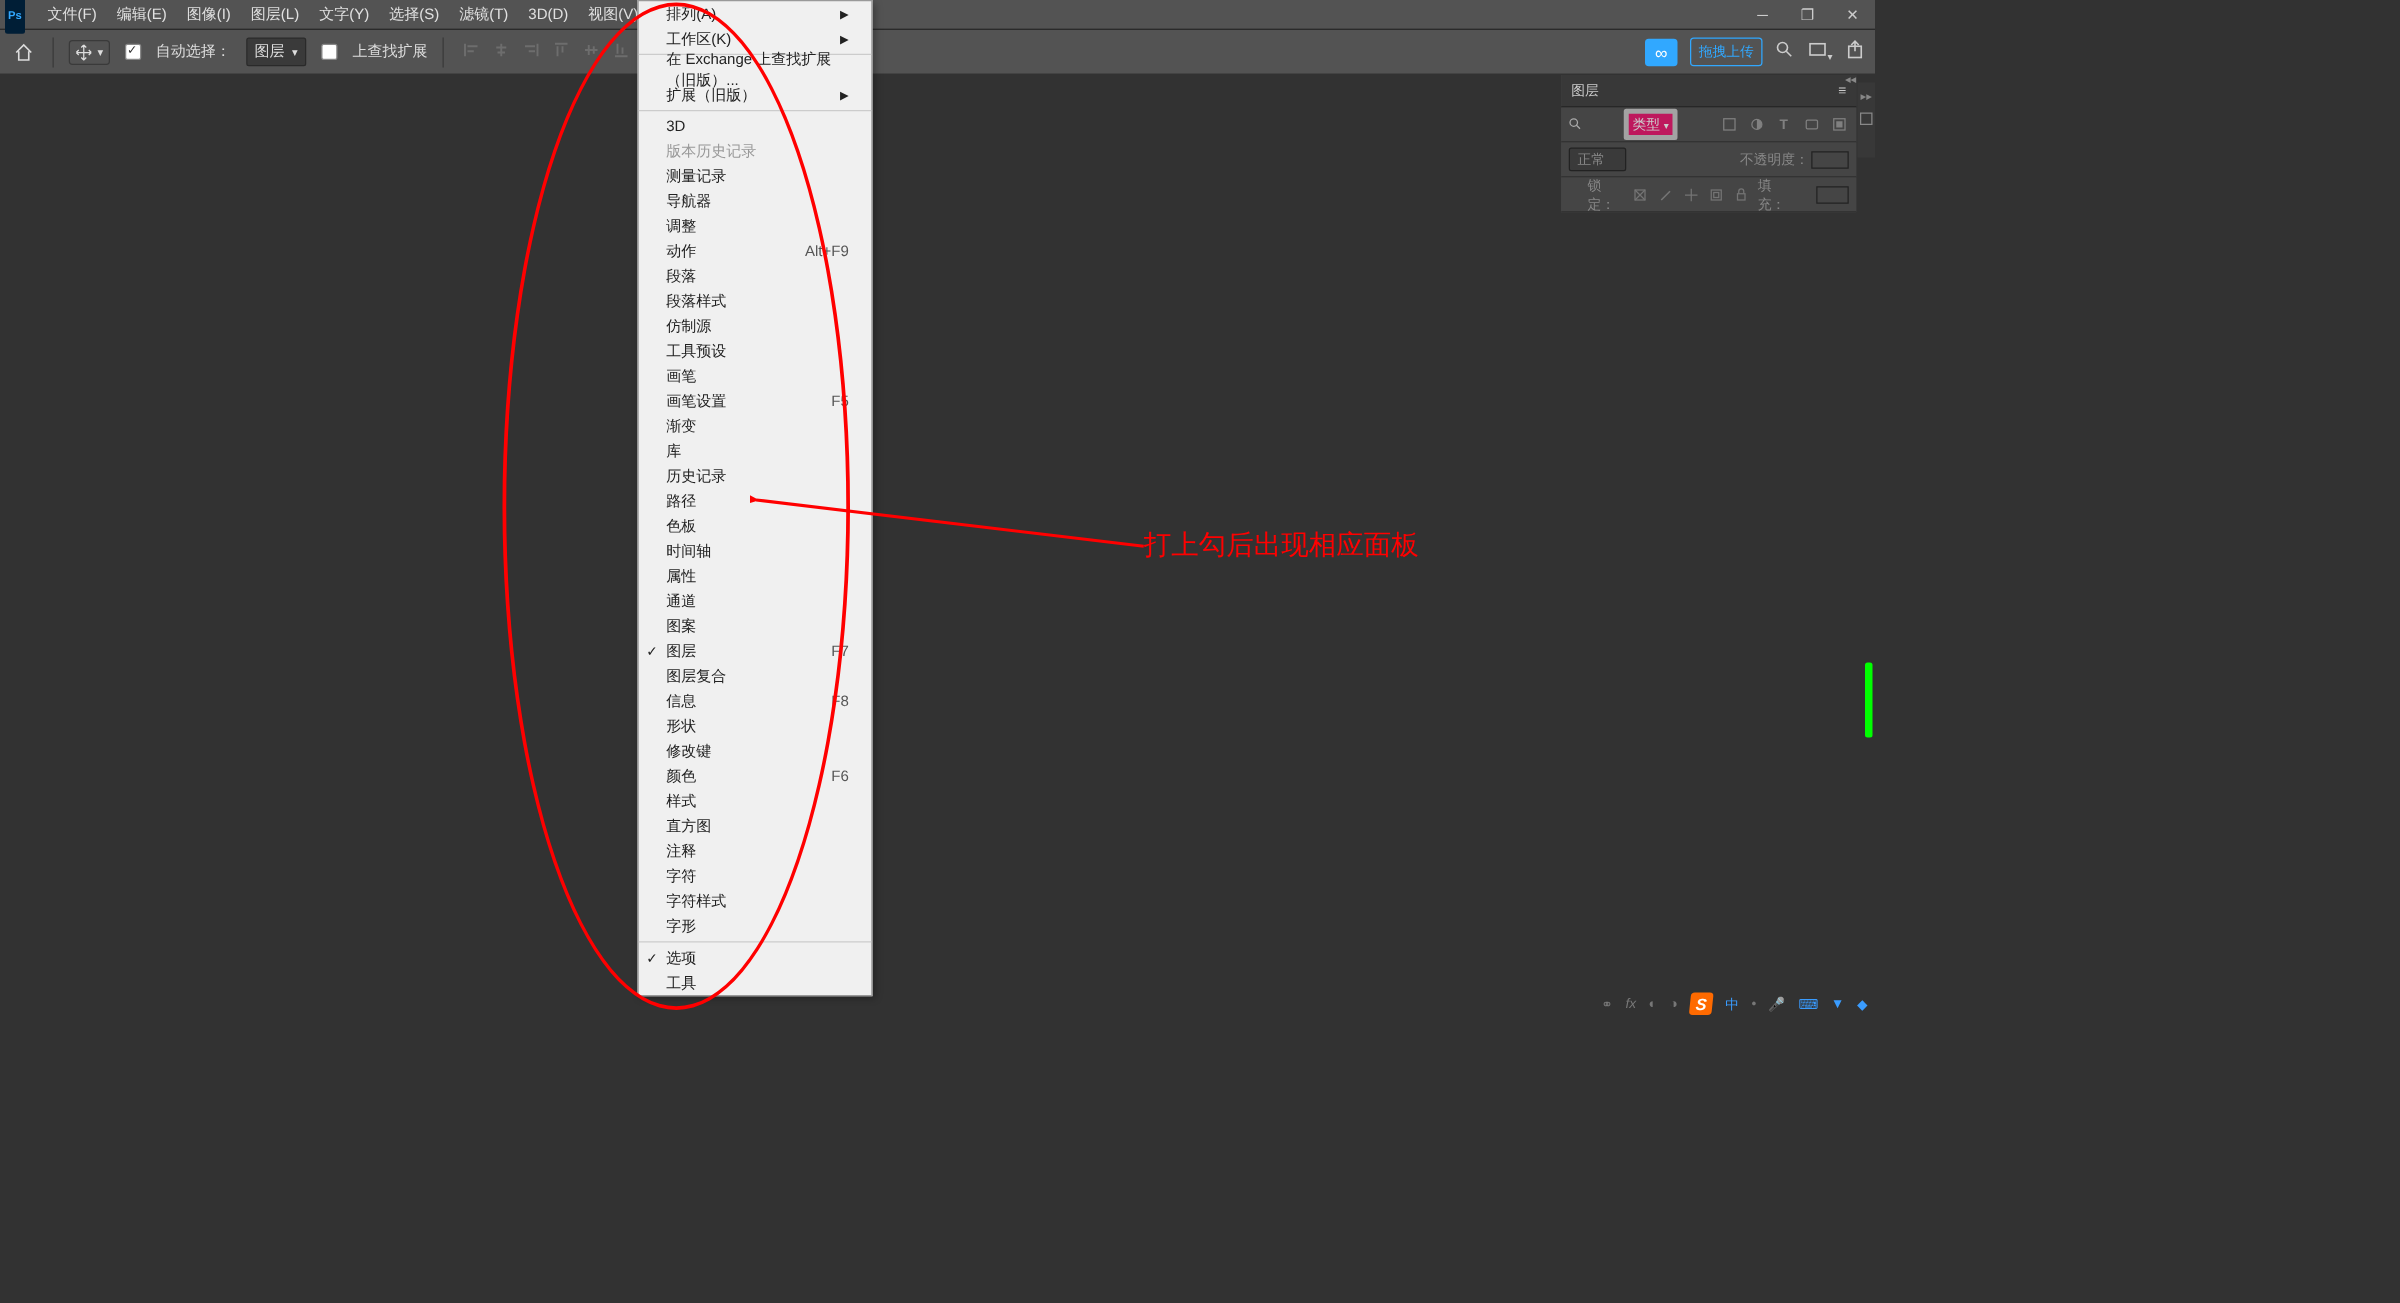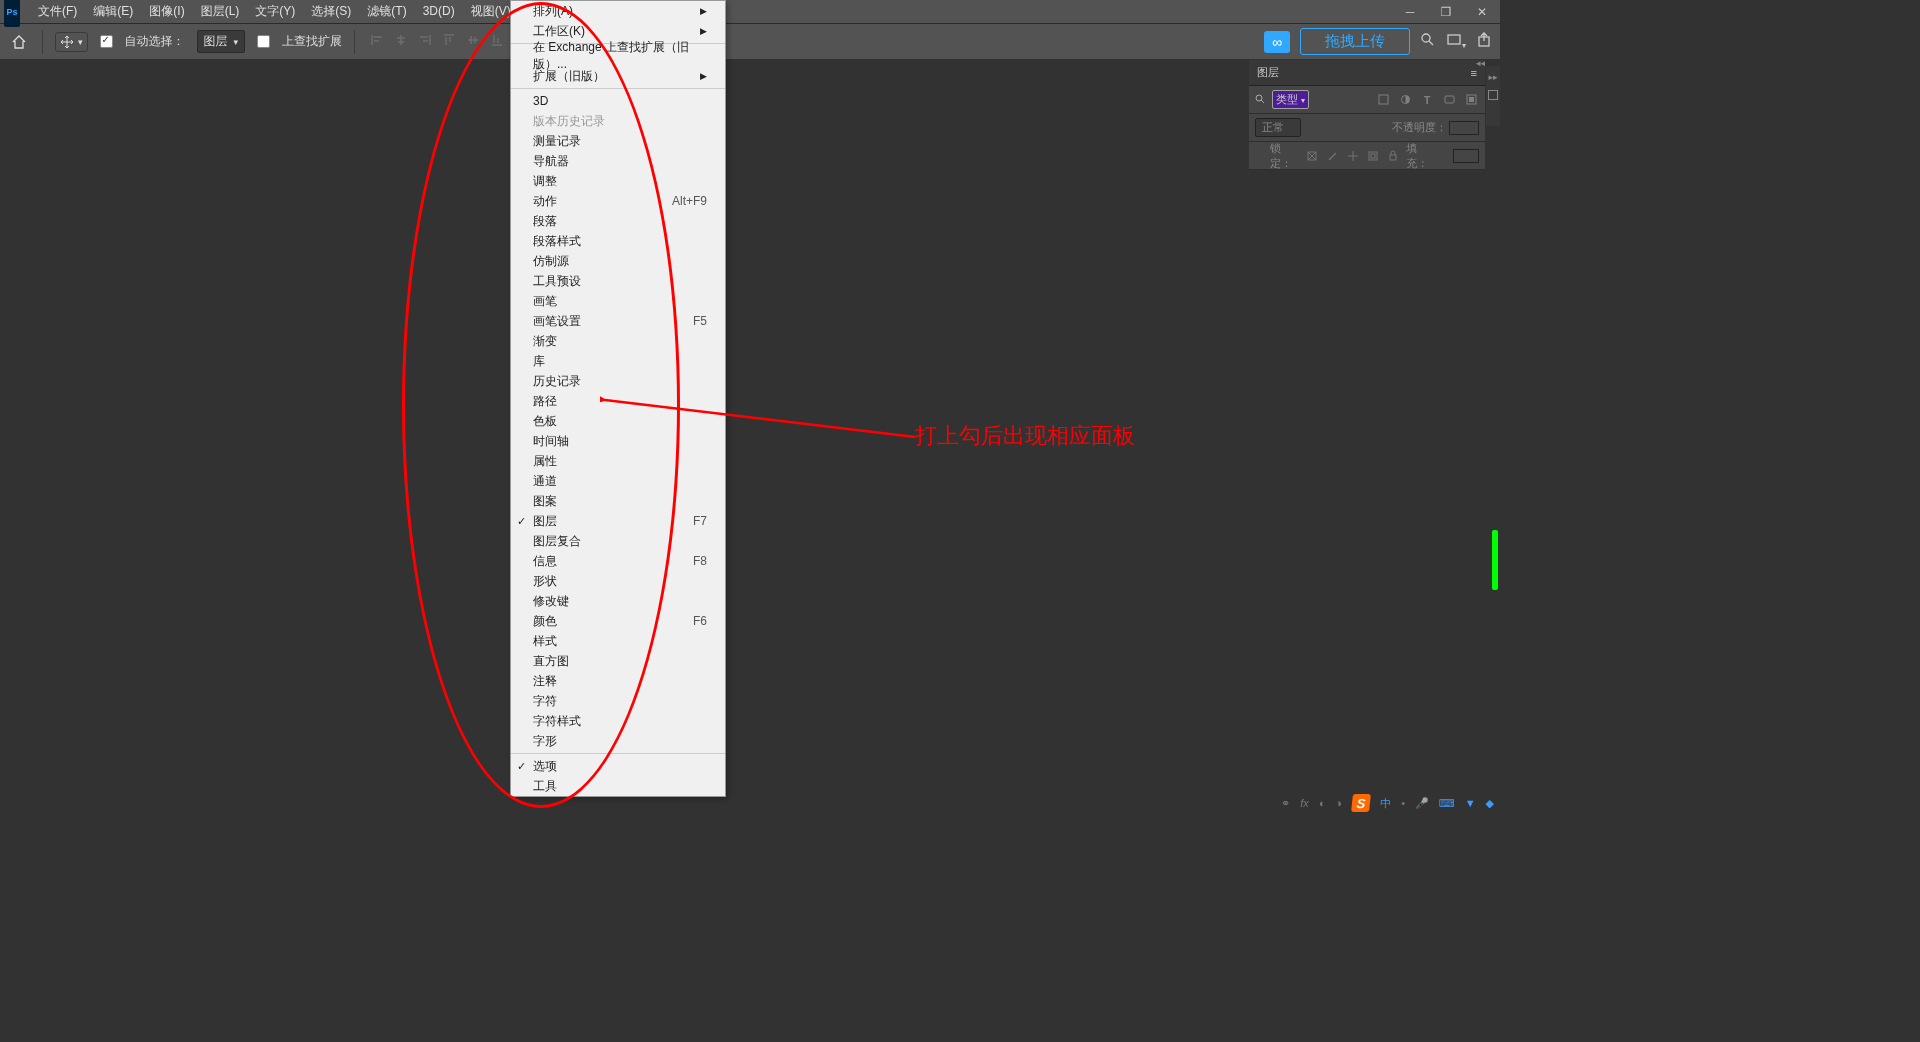--- a/index.html
+++ b/index.html
@@ -17,43 +17,43 @@
 .optionsbar .tool-cluster { display: flex; align-items: center; gap: 4px; border: 1px solid #3a3a3a; border-radius: 3px; padding: 2px 4px; }
 .optionsbar .checkbox { width: 13px; height: 13px; border: 1px solid #888; background: #fff; border-radius: 2px; display: inline-block; position: relative; }
 .optionsbar .checkbox.checked::after { content: "✓"; color: #333; font-size: 10px; position: absolute; top: -2px; left: 1px; }
 .optionsbar .dropdown { background: #3a3a3a; border: 1px solid #2a2a2a; padding: 2px 6px; border-radius: 2px; display: flex; align-items: center; gap: 6px; }
 .optionsbar .sep { width: 1px; height: 24px; background: #3a3a3a; }
 .optionsbar .align-btns { display: flex; gap: 4px; }
 .optionsbar .align-btn { width: 20px; height: 20px; display: flex; align-items: center; justify-content: center; opacity: 0.5; }
 .optionsbar .align-btn svg { stroke: #888; }
 .optionsbar .right-cluster { margin-left: auto; display: flex; align-items: center; gap: 10px; }
 .optionsbar .cloud-btn { width: 26px; height: 22px; background: #31a8ff; border-radius: 3px; display: flex; align-items: center; justify-content: center; color: #fff; font-size: 14px; }
-.optionsbar .upload-btn { border: 1px solid #31a8ff; color: #31a8ff; font-size: 15px; padding: 3px 24px; border-radius: 3px; }
+.optionsbar .upload-btn { border: 1px solid #31a8ff; color: #31a8ff; font-size: 11px; padding: 3px 6px; border-radius: 3px; }
 
 .workspace { position: absolute; top: 59px; left: 0; right: 0; bottom: 0; background: #323232; }
 
-.dropdown-menu { position: absolute; top: 0px; left: 510px; width: 216px; background: #f0f0f0; border: 1px solid #999; box-shadow: 2px 2px 6px rgba(0,0,0,0.3); font-size: 12px; color: #222; z-index: 100; }
+.dropdown-menu { position: absolute; top: 0px; left: 510px; width: 188px; background: #f0f0f0; border: 1px solid #999; box-shadow: 2px 2px 6px rgba(0,0,0,0.3); font-size: 12px; color: #222; z-index: 100; }
 .dropdown-menu .mi { height: 20px; display: flex; align-items: center; padding: 0 18px 0 22px; position: relative; }
 .dropdown-menu .mi.disabled { color: #999; }
 .dropdown-menu .mi .check { position: absolute; left: 6px; font-size: 11px; }
 .dropdown-menu .mi .shortcut { margin-left: auto; color: #555; }
 .dropdown-menu .mi .arrow { margin-left: auto; font-size: 9px; }
 .dropdown-menu .msep { height: 1px; background: #ccc; margin: 2px 0; }
 
 .annotation-ellipse { position: absolute; top: 2px; left: 402px; width: 278px; height: 806px; border: 3px solid #ff0000; border-radius: 50%; pointer-events: none; z-index: 200; }
 .annotation-arrow { position: absolute; top: 395px; left: 600px; pointer-events: none; z-index: 200; }
 .annotation-text { position: absolute; top: 421px; left: 915px; color: #ff0000; font-size: 22px; font-weight: 500; pointer-events: none; z-index: 200; }
 
 .right-panels { position: absolute; top: 60px; right: 15px; width: 236px; background: #454545; color: #ccc; font-size: 11px; }
 .right-panels .collapse-tab { position: absolute; top: -2px; right: 0; font-size: 9px; color: #888; }
 .panel-header { background: #383838; padding: 5px 8px; display: flex; align-items: center; border-bottom: 1px solid #222; }
 .panel-header .hamburger { margin-left: auto; }
 .panel-row { height: 28px; display: flex; align-items: center; padding: 0 6px; gap: 6px; border-bottom: 1px solid #2e2e2e; background: #454545; }
 .panel-row.filter .search-ic { display: flex; align-items: center; gap: 3px; }
-.panel-row.filter .filter-dd { background: #4c1d95; border: 1px solid #a3a3a3; padding: 1px 3px; border-radius: 2px; margin-right: auto; }
+.panel-row.filter .filter-dd { background: #be185d; border: 4px solid #a3a3a3; padding: 1px 3px; border-radius: 2px; margin-right: auto; margin-left: 27px; }
 .panel-row .ic { width: 16px; height: 16px; display: flex; align-items: center; justify-content: center; opacity: 0.7; }
 .panel-row.blend .blend-dd { background: #3a3a3a; border: 1px solid #222; padding: 1px 16px 1px 6px; border-radius: 2px; position: relative; color: #888; }
 .panel-row.blend .opacity { margin-left: auto; display: flex; align-items: center; gap: 2px; color: #888; }
 .panel-row.lock { color: #888; padding-left: 21px; }
 .panel-row.lock .fill { margin-left: auto; display: flex; align-items: center; gap: 19px; }
 
 .vert-tabs { position: absolute; top: 66px; right: 0; width: 14px; height: 60px; background: #383838; display: flex; flex-direction: column; align-items: center; padding-top: 6px; }
 .vert-tabs .dbl-arrow { font-size: 9px; color: #888; }
 .vert-tabs .stack-ic { margin-top: 8px; width: 10px; height: 10px; border: 1px solid #888; }
 

